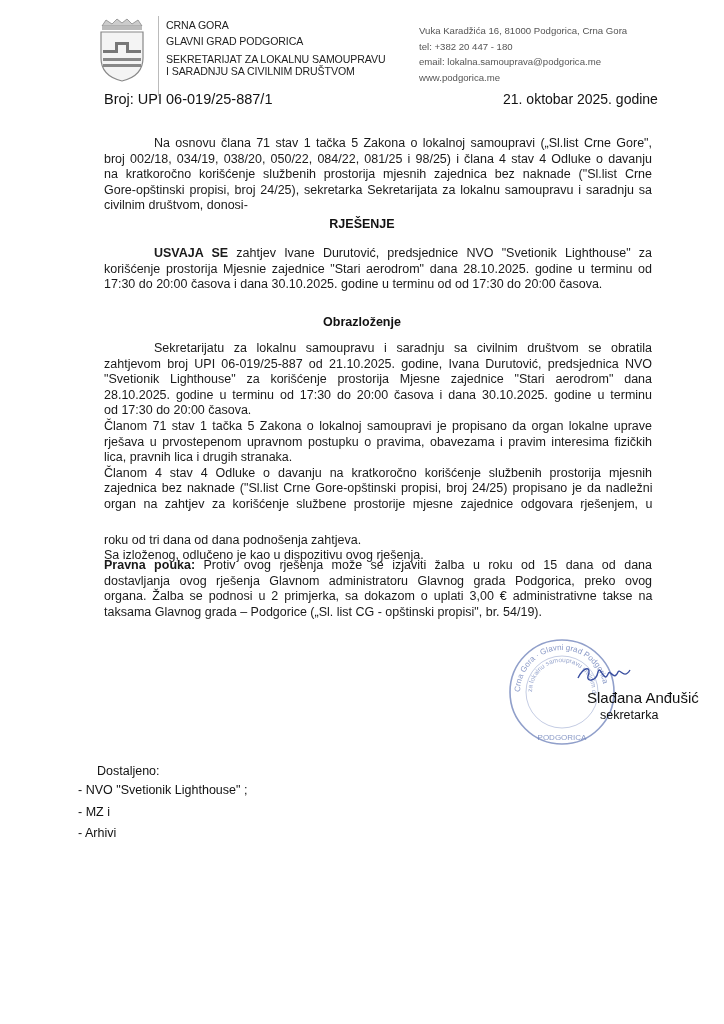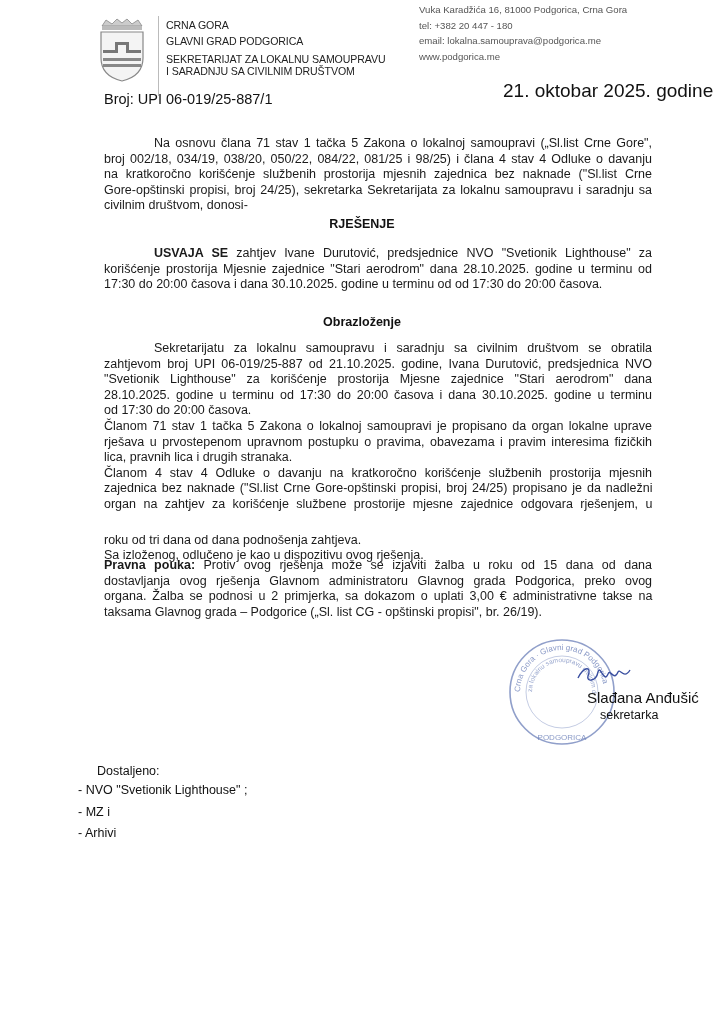--- a/index.html
+++ b/index.html
@@ -4,23 +4,23 @@
 <style>
   html, body { margin: 0; padding: 0; background: #ffffff; }
   body { width: 724px; height: 1024px; position: relative; overflow: hidden;
          font-family: "Liberation Sans", "DejaVu Sans", sans-serif; color: #111; }
   .abs { position: absolute; }
   .crest { left: 96px; top: 18px; width: 52px; height: 64px; }
   .vline { left: 158px; top: 16px; width: 1px; height: 80px; background: #bbb; }
   .org { left: 166px; top: 18px; font-size: 10.6px; line-height: 15.5px; color: #222; letter-spacing: -0.1px; }
   .org div { white-space: nowrap; }
   .org .l3 { margin-top: 4px; line-height: 12px; }
-  .contact { left: 419px; top: 2px; font-size: 9.6px; line-height: 15.5px; color: #555; white-space: nowrap; }
+  .contact { left: 419px; top: 23px; font-size: 9.6px; line-height: 15.5px; color: #555; white-space: nowrap; }
   .broj { left: 104px; top: 91px; font-size: 14.5px; color: #111; }
-  .datum { left: 503px; top: 80px; font-size: 19px; color: #111; white-space: nowrap; }
+  .datum { left: 503px; top: 91px; font-size: 14px; color: #111; white-space: nowrap; }
   .p { left: 104px; width: 548px; font-size: 12.5px; line-height: 15.6px; text-align: justify; color: #1a1a1a; }
   .p .ln { display: block; white-space: nowrap; text-align-last: justify; text-align: justify; }
   .p .last { text-align-last: left; }
   .indent { padding-left: 50px; }
   .heading { left: 0; width: 724px; text-align: center; font-weight: bold; font-size: 12.5px; }
   .stamp { left: 506px; top: 636px; width: 112px; height: 112px; }
   .sig-name { left: 587px; top: 689px; font-size: 15px; white-space: nowrap; }
   .sig-title { left: 600px; top: 708px; font-size: 12.5px; white-space: nowrap; }
   .sig-scribble { left: 574px; top: 660px; width: 60px; height: 28px; }
   .dost { left: 97px; top: 762px; font-size: 12.5px; line-height: 19px; }
@@ -85,21 +85,21 @@
   <span class="ln" style="display: block; word-spacing: 1.5px;">zajednica bez naknade ("Sl.list Crne Gore-opštinski propisi, broj 24/25) propisano je da nadležni</span>
   <span class="ln" style="display: block; word-spacing: 4px;">organ na zahtjev za korišćenje službene prostorije mjesne zajednice odgovara rješenjem, u</span>
   <span class="ln last" style="display: block; margin-top: 20px;">roku od tri dana od dana podnošenja zahtjeva.</span>
   <span class="ln last" style="display: block;">Sa izloženog, odlučeno je kao u dispozitivu ovog rješenja.</span>
 </div>
 
 <div class="abs p" style="top:558px">
   <span class="ln" style="display: block; word-spacing: 4.93333px;"><b>Pravna pouka:</b><span> Protiv ovog rješenja može se izjaviti žalba u roku od 15 dana od dana</span></span>
   <span class="ln" style="display: block; word-spacing: 6px;">dostavljanja ovog rješenja Glavnom administratoru Glavnog grada Podgorica, preko ovog</span>
   <span class="ln" style="display: block; word-spacing: 2.46667px;">organa. Žalba se podnosi u 2 primjerka, sa dokazom o uplati 3,00 € administrativne takse na</span>
-  <span class="ln last" style="display: block;">taksama Glavnog grada – Podgorice („Sl. list CG - opštinski propisi", br. 26/19).</span>
+  <span class="ln last" style="display: block;">taksama Glavnog grada – Podgorice („Sl. list CG - opštinski propisi", br. 54/19).</span>
 </div>
 
 <svg class="abs stamp" viewBox="0 0 112 112">
   <defs>
     <path id="stampArc" d="M 14 56 A 42 42 0 1 1 98 56"></path>
     <path id="stampArc2" d="M 26 56 A 30 30 0 1 1 86 56"></path>
     <path id="stampArcB" d="M 20 70 A 40 40 0 0 0 92 70"></path>
   </defs>
   <circle cx="56" cy="56" r="52" fill="none" stroke="#6b7fb8" stroke-width="1.6" opacity="0.75"></circle>
   <circle cx="56" cy="56" r="36" fill="none" stroke="#6b7fb8" stroke-width="0.8" opacity="0.5"></circle>

